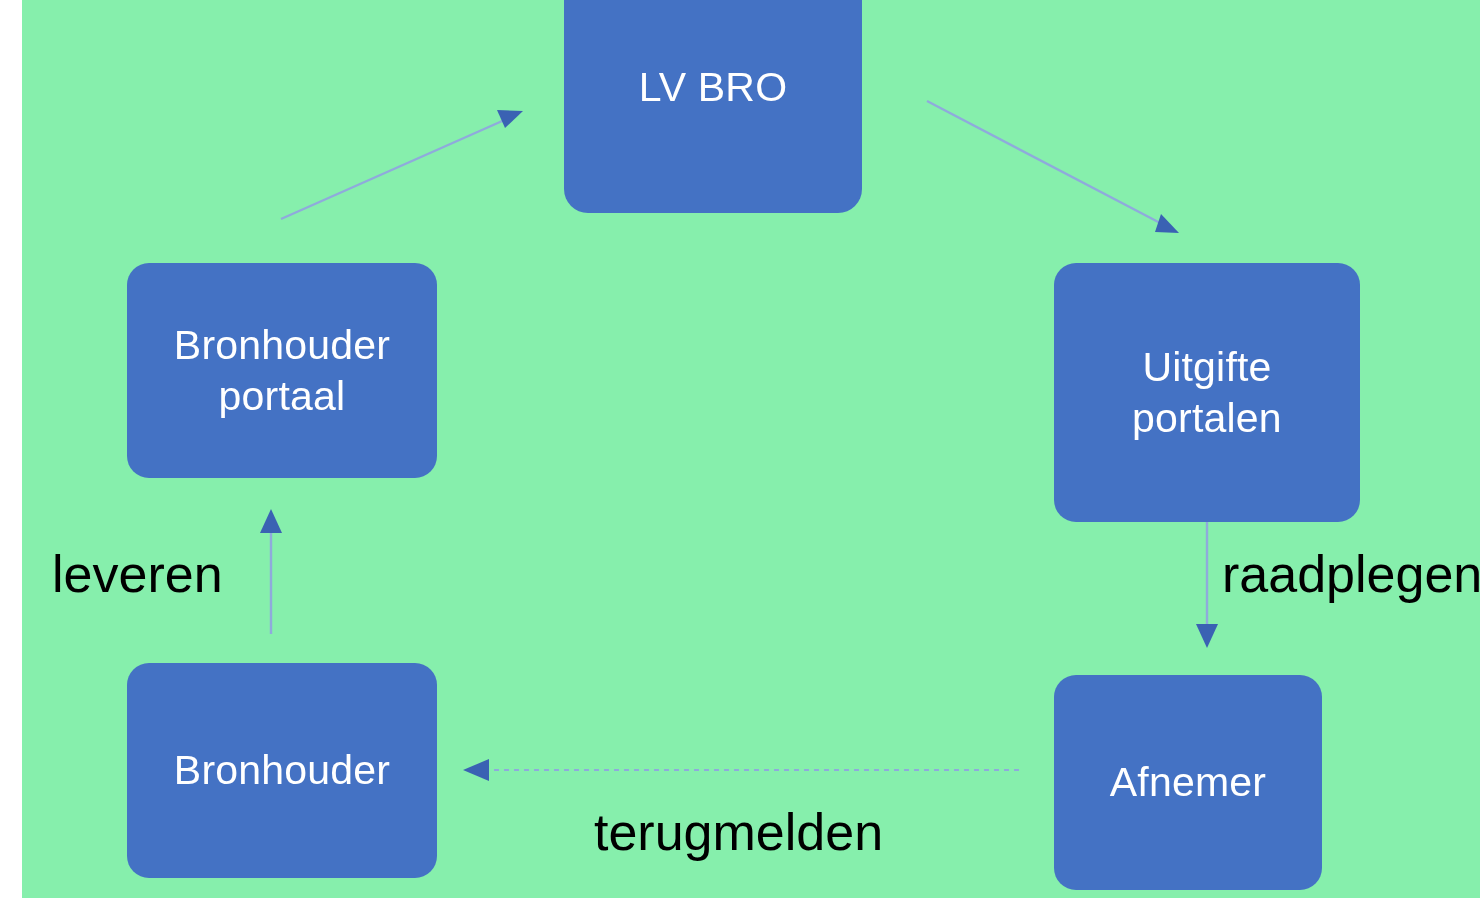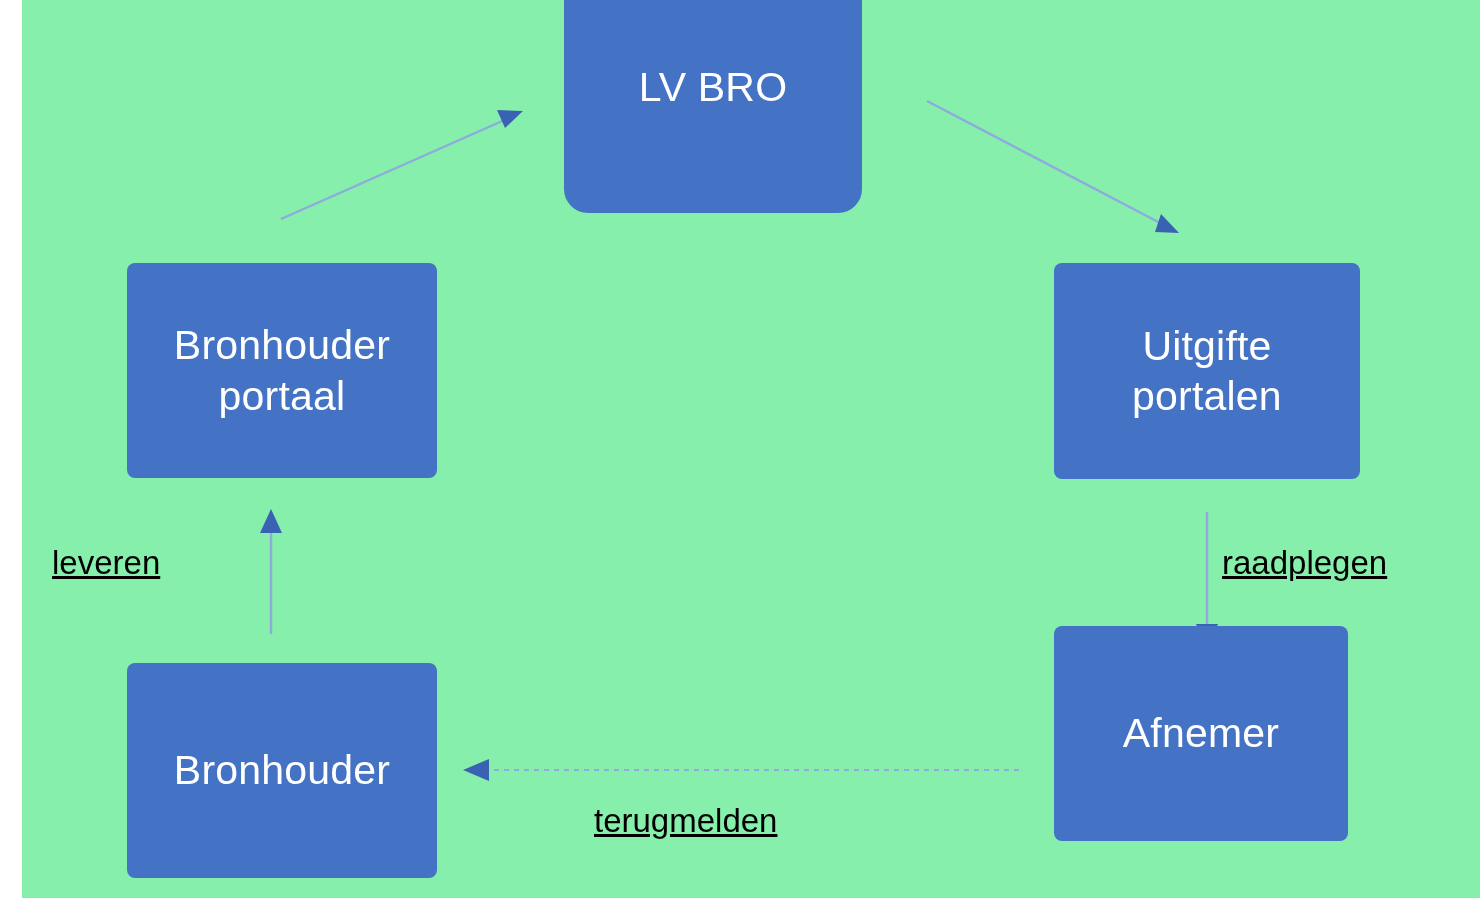--- a/index.html
+++ b/index.html
@@ -17,43 +17,43 @@
     width: 1480px;
     height: 898px;
     background: #86efac;
     overflow: hidden;
     margin-left: 22px;
   }
   .node {
     position: absolute;
     box-sizing: border-box;
     background: #4472C4;
-    border-radius: 8px;
+    border-radius: 22px;
     color: #ffffff;
     display: flex;
     align-items: center;
     justify-content: center;
     text-align: center;
     line-height: 1.22;
     font-size: 41px;
     font-weight: 400;
     letter-spacing: 0.2px;
     user-select: none;
   }
   .node-label {
     display: block;
     padding: 0 10px;
     white-space: pre-line;
   }
   
   #node-lv-bro      { left: 542px; top: -38px;  width: 298px; height: 251px; border-radius: 24px; }
   #node-bronhouder-portaal { left: 105px; top: 263px; width: 310px; height: 215px; }
-  #node-uitgifte-portalen  { left: 1032px; top: 263px; width: 306px; height: 216px; }
+  #node-uitgifte-portalen  { left: 1032px; top: 263px; width: 306px; height: 259px; }
   #node-bronhouder  { left: 105px;  top: 663px; width: 310px; height: 215px; }
-  #node-afnemer     { left: 1032px; top: 626px; width: 294px; height: 215px; }
+  #node-afnemer     { left: 1032px; top: 675px; width: 268px; height: 215px; }
 
   .edge-svg {
     position: absolute;
     left: 0;
     top: 0;
     width: 1480px;
     height: 898px;
     pointer-events: none;
     overflow: visible;
   }
@@ -68,25 +68,24 @@
     stroke-width: 2.2;
     stroke-dasharray: 5 5;
     stroke-linecap: butt;
   }
   .edge-head {
     fill: #3A62B3;
   }
   .edge-label {
     position: absolute;
     color: #000000;
-    font-size: 33px;
+    font-size: 52px;
     font-weight: 400;
     white-space: nowrap;
     user-select: none;
-    text-decoration: underline;
   }
   #label-leveren      { left: 30px;   top: 544px; }
   #label-raadplegen   { left: 1200px; top: 544px; }
   #label-terugmelden  { left: 572px;  top: 802px; }
 </style>
 </head>
 <body>
 
 <div id="canvas">
 

